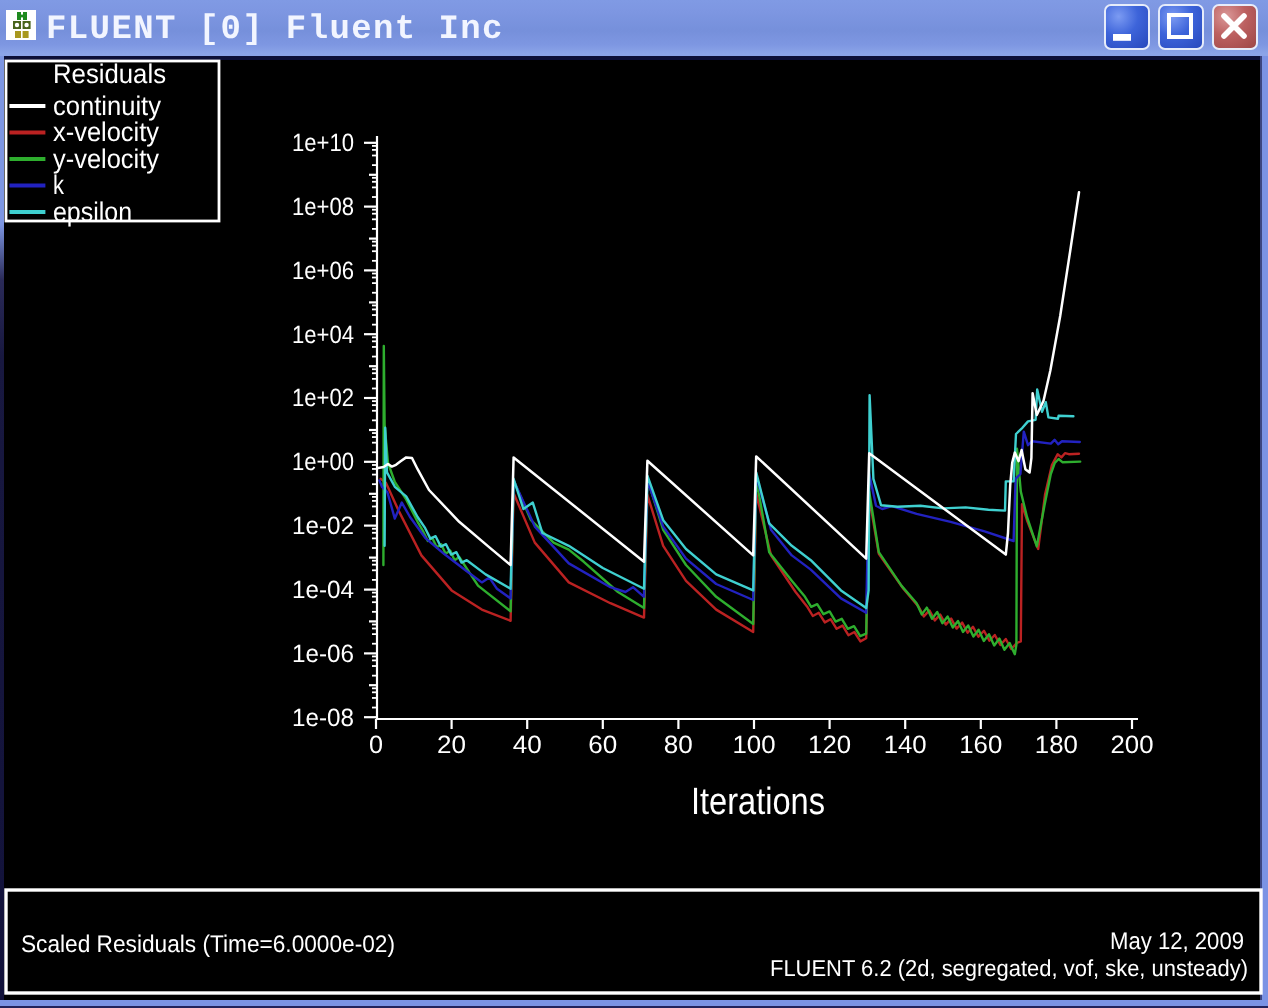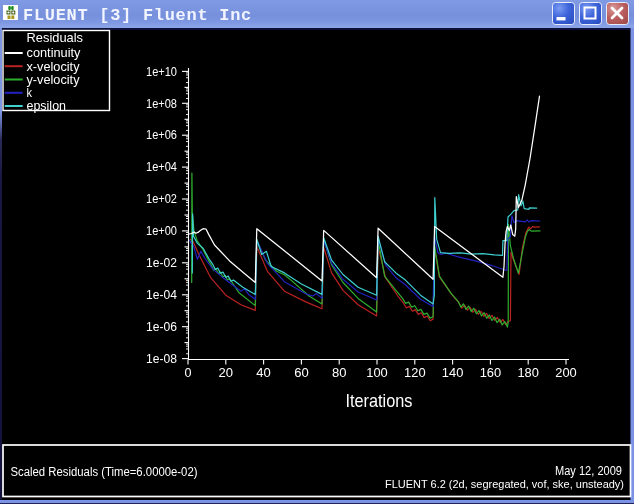--- a/index.html
+++ b/index.html
@@ -180,21 +180,21 @@
    <rect x="5.5" y="1" width="2" height="4" fill="#1f8a1f"></rect>
    <rect x="8.5" y="1" width="2" height="4" fill="#1f8a1f"></rect>
    <rect x="5.5" y="2.3" width="5" height="1.4" fill="#1f8a1f"></rect>
    <rect x="3.5" y="5.5" width="4" height="4" fill="#49641c"></rect>
    <rect x="8.3" y="5.5" width="4" height="4" fill="#49641c"></rect>
    <circle cx="5.5" cy="7.5" r="1.1" fill="#fff"></circle>
    <circle cx="10.3" cy="7.5" r="1.1" fill="#fff"></circle>
    <rect x="4.5" y="10.5" width="3" height="3.5" fill="#a8981f"></rect>
    <rect x="8.3" y="10.5" width="3" height="3.5" fill="#a8981f"></rect>
  </svg></div>
- <div id="ttl">FLUENT [3] Fluent Inc</div>
+ <div id="ttl">FLUENT [0] Fluent Inc</div>
  <div id="bmin" class="btn bblue">
       <svg width="21" height="21" style="position:absolute;left:0;top:0">
    <rect x="3.5" y="14" width="9" height="3.4" fill="#fff"></rect>
       </svg>
     </div>
  <div id="bmax" class="btn bblue">
       <svg width="21" height="21" style="position:absolute;left:0;top:0">
    <rect x="4.5" y="4.5" width="11" height="11" fill="none" stroke="#fff" stroke-width="2"></rect>
       </svg>
     </div>

